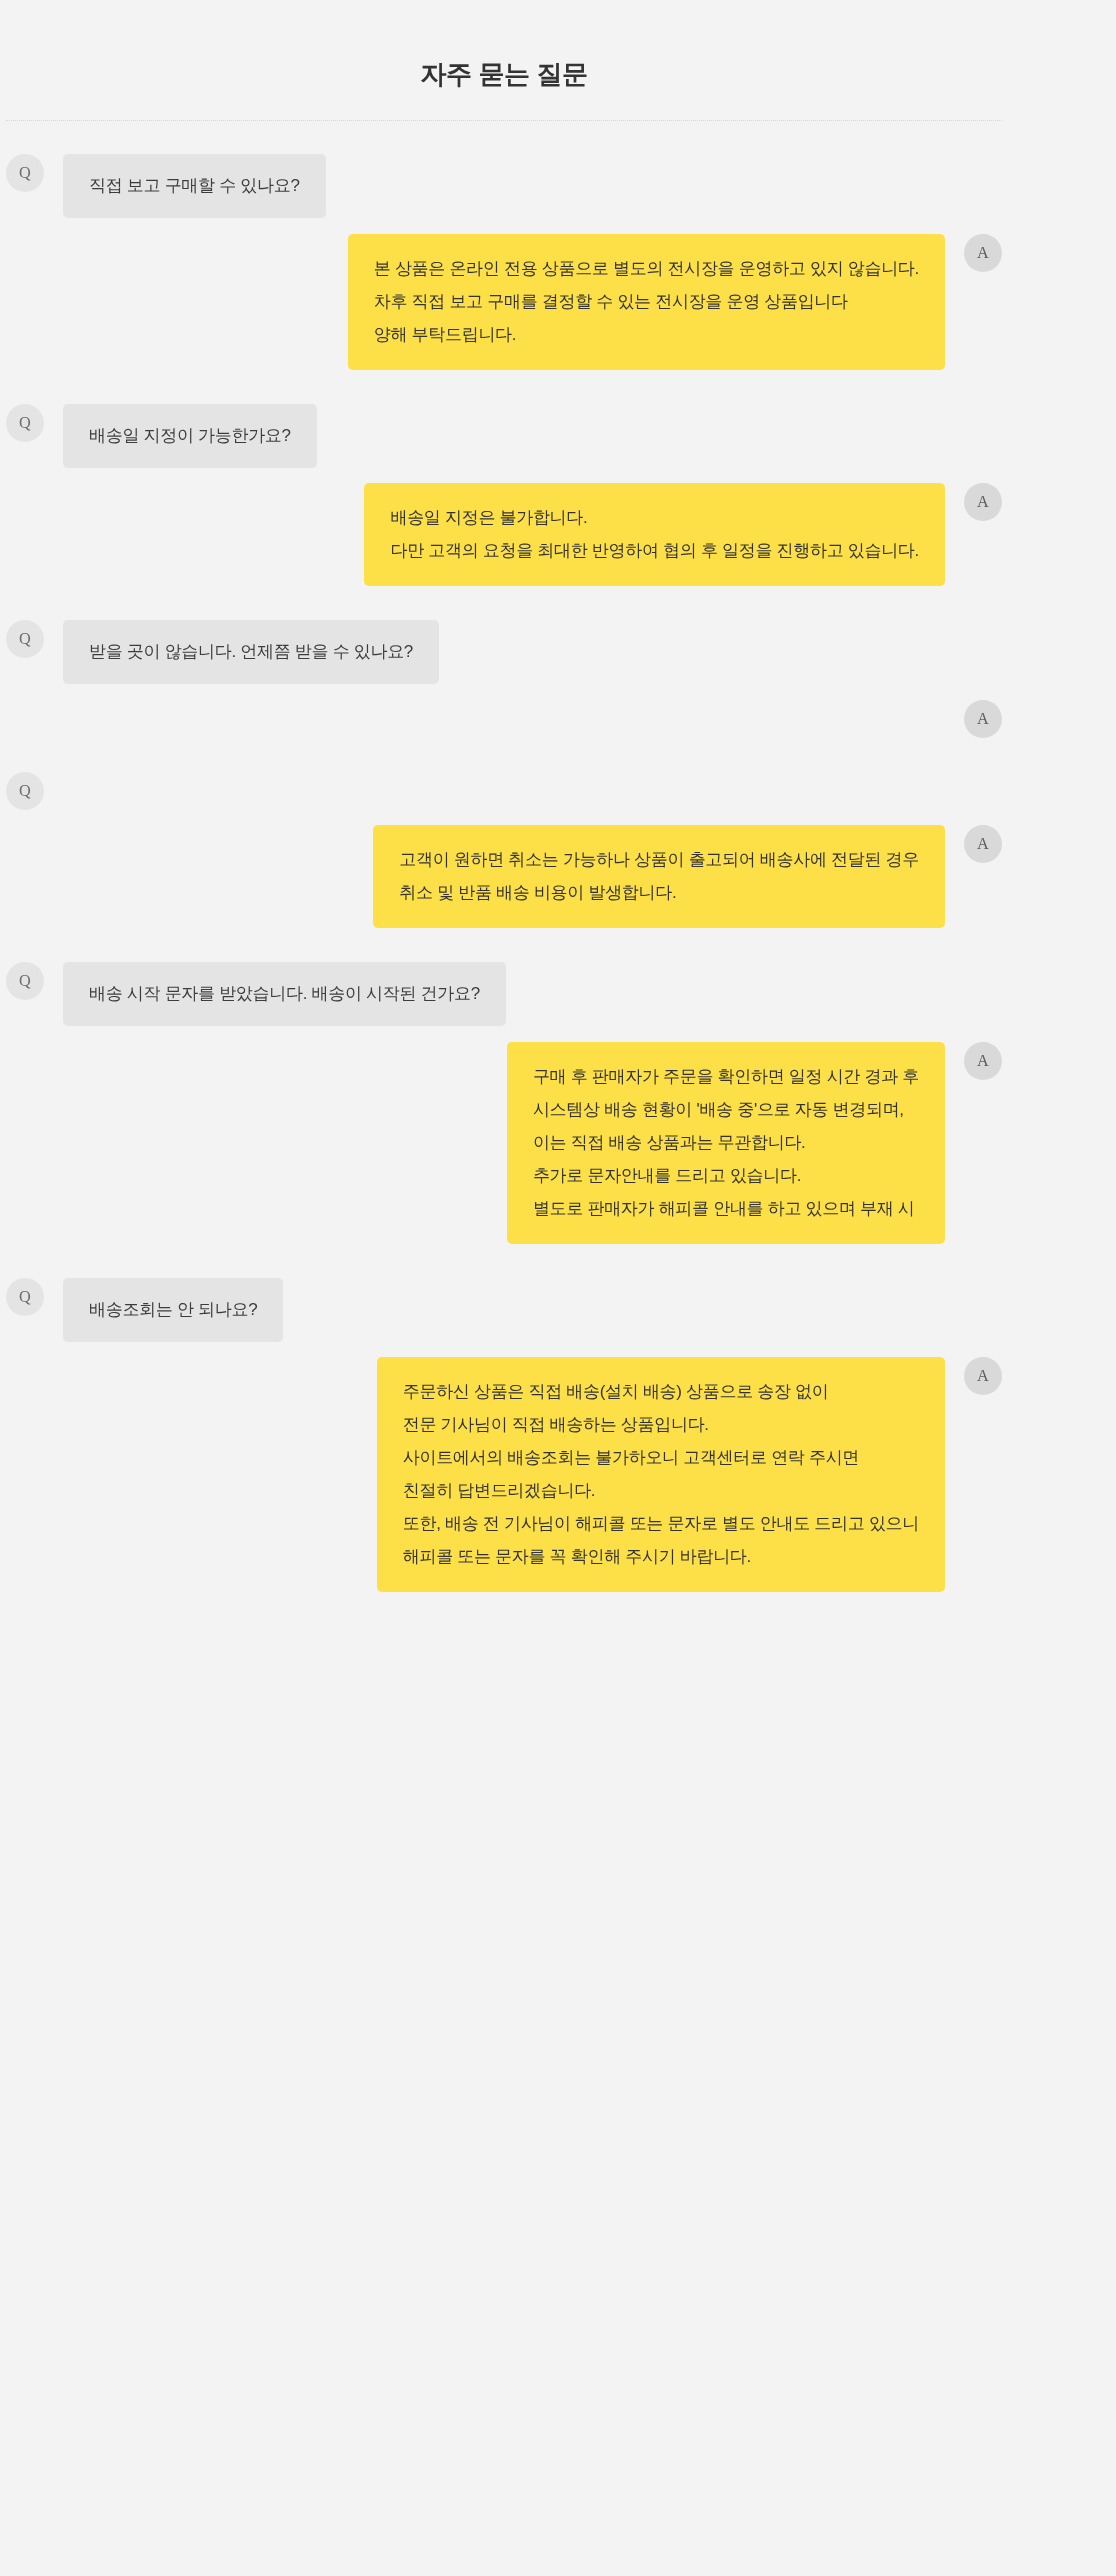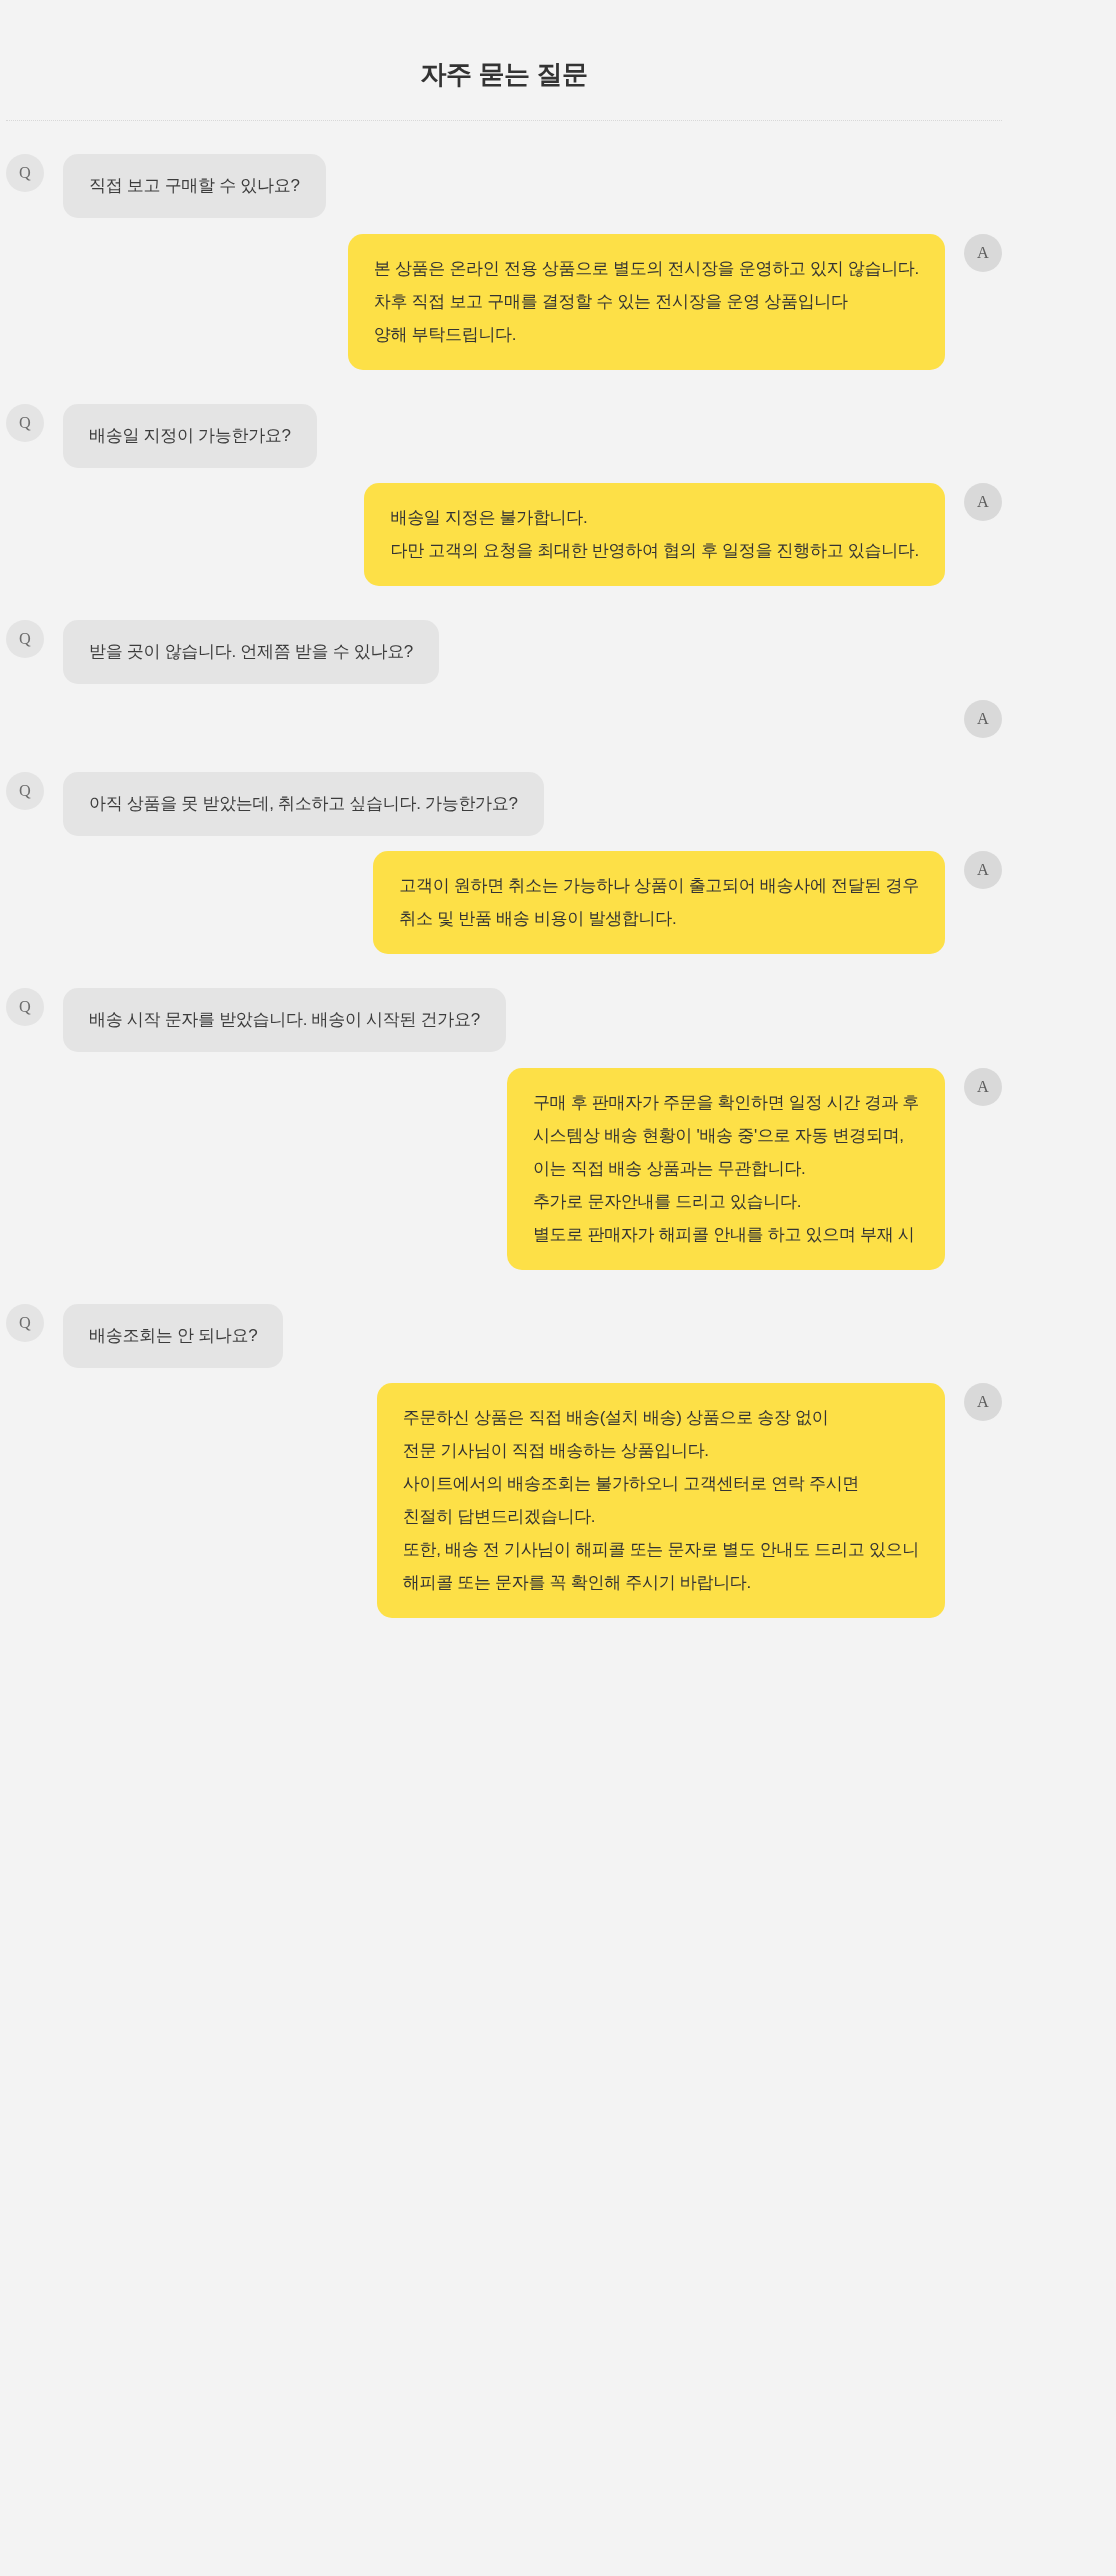--- a/index.html
+++ b/index.html
@@ -62,21 +62,21 @@
     line-height: 38px;
     text-align: center;
     flex: 0 0 38px;
     font-family: "Liberation Serif", serif;
   }
   .badge.a-badge {
     background: #d9d9d9;
     color: #5e5e5e;
   }
   .bubble {
-    border-radius: 15px;
+    border-radius: 5px;
     padding: 18px 26px 19px 26px;
     font-size: 17px;
     line-height: 33px;
     letter-spacing: -0.3px;
     color: #3c3c3c;
     box-sizing: border-box;
   }
   .q-bubble {
     background: #e4e4e4;
     margin-left: 19px;
@@ -150,23 +150,20 @@
               <span class="q-line">받을 곳이 않습니다. 언제쯤 받을 수 있나요?</span>
             </div>
           </div>
           <div class="row answer-row">
             <div class="badge a-badge">A</div>
           </div>
         </div>
         <div class="qa-block">
           <div class="row question-row">
             <div class="badge q-badge">Q</div>
-            <div class="bubble q-bubble">
-              <span class="q-line">아직 상품을 못 받았는데, 취소하고 싶습니다. 가능한가요?</span>
-            </div>
           </div>
           <div class="row answer-row">
             <div class="bubble a-bubble">
               <span class="a-line">고객이 원하면 취소는 가능하나 상품이 출고되어 배송사에 전달된 경우</span>
               <span class="a-line">취소 및 반품 배송 비용이 발생합니다.</span>
             </div>
             <div class="badge a-badge">A</div>
           </div>
         </div>
         <div class="qa-block">

